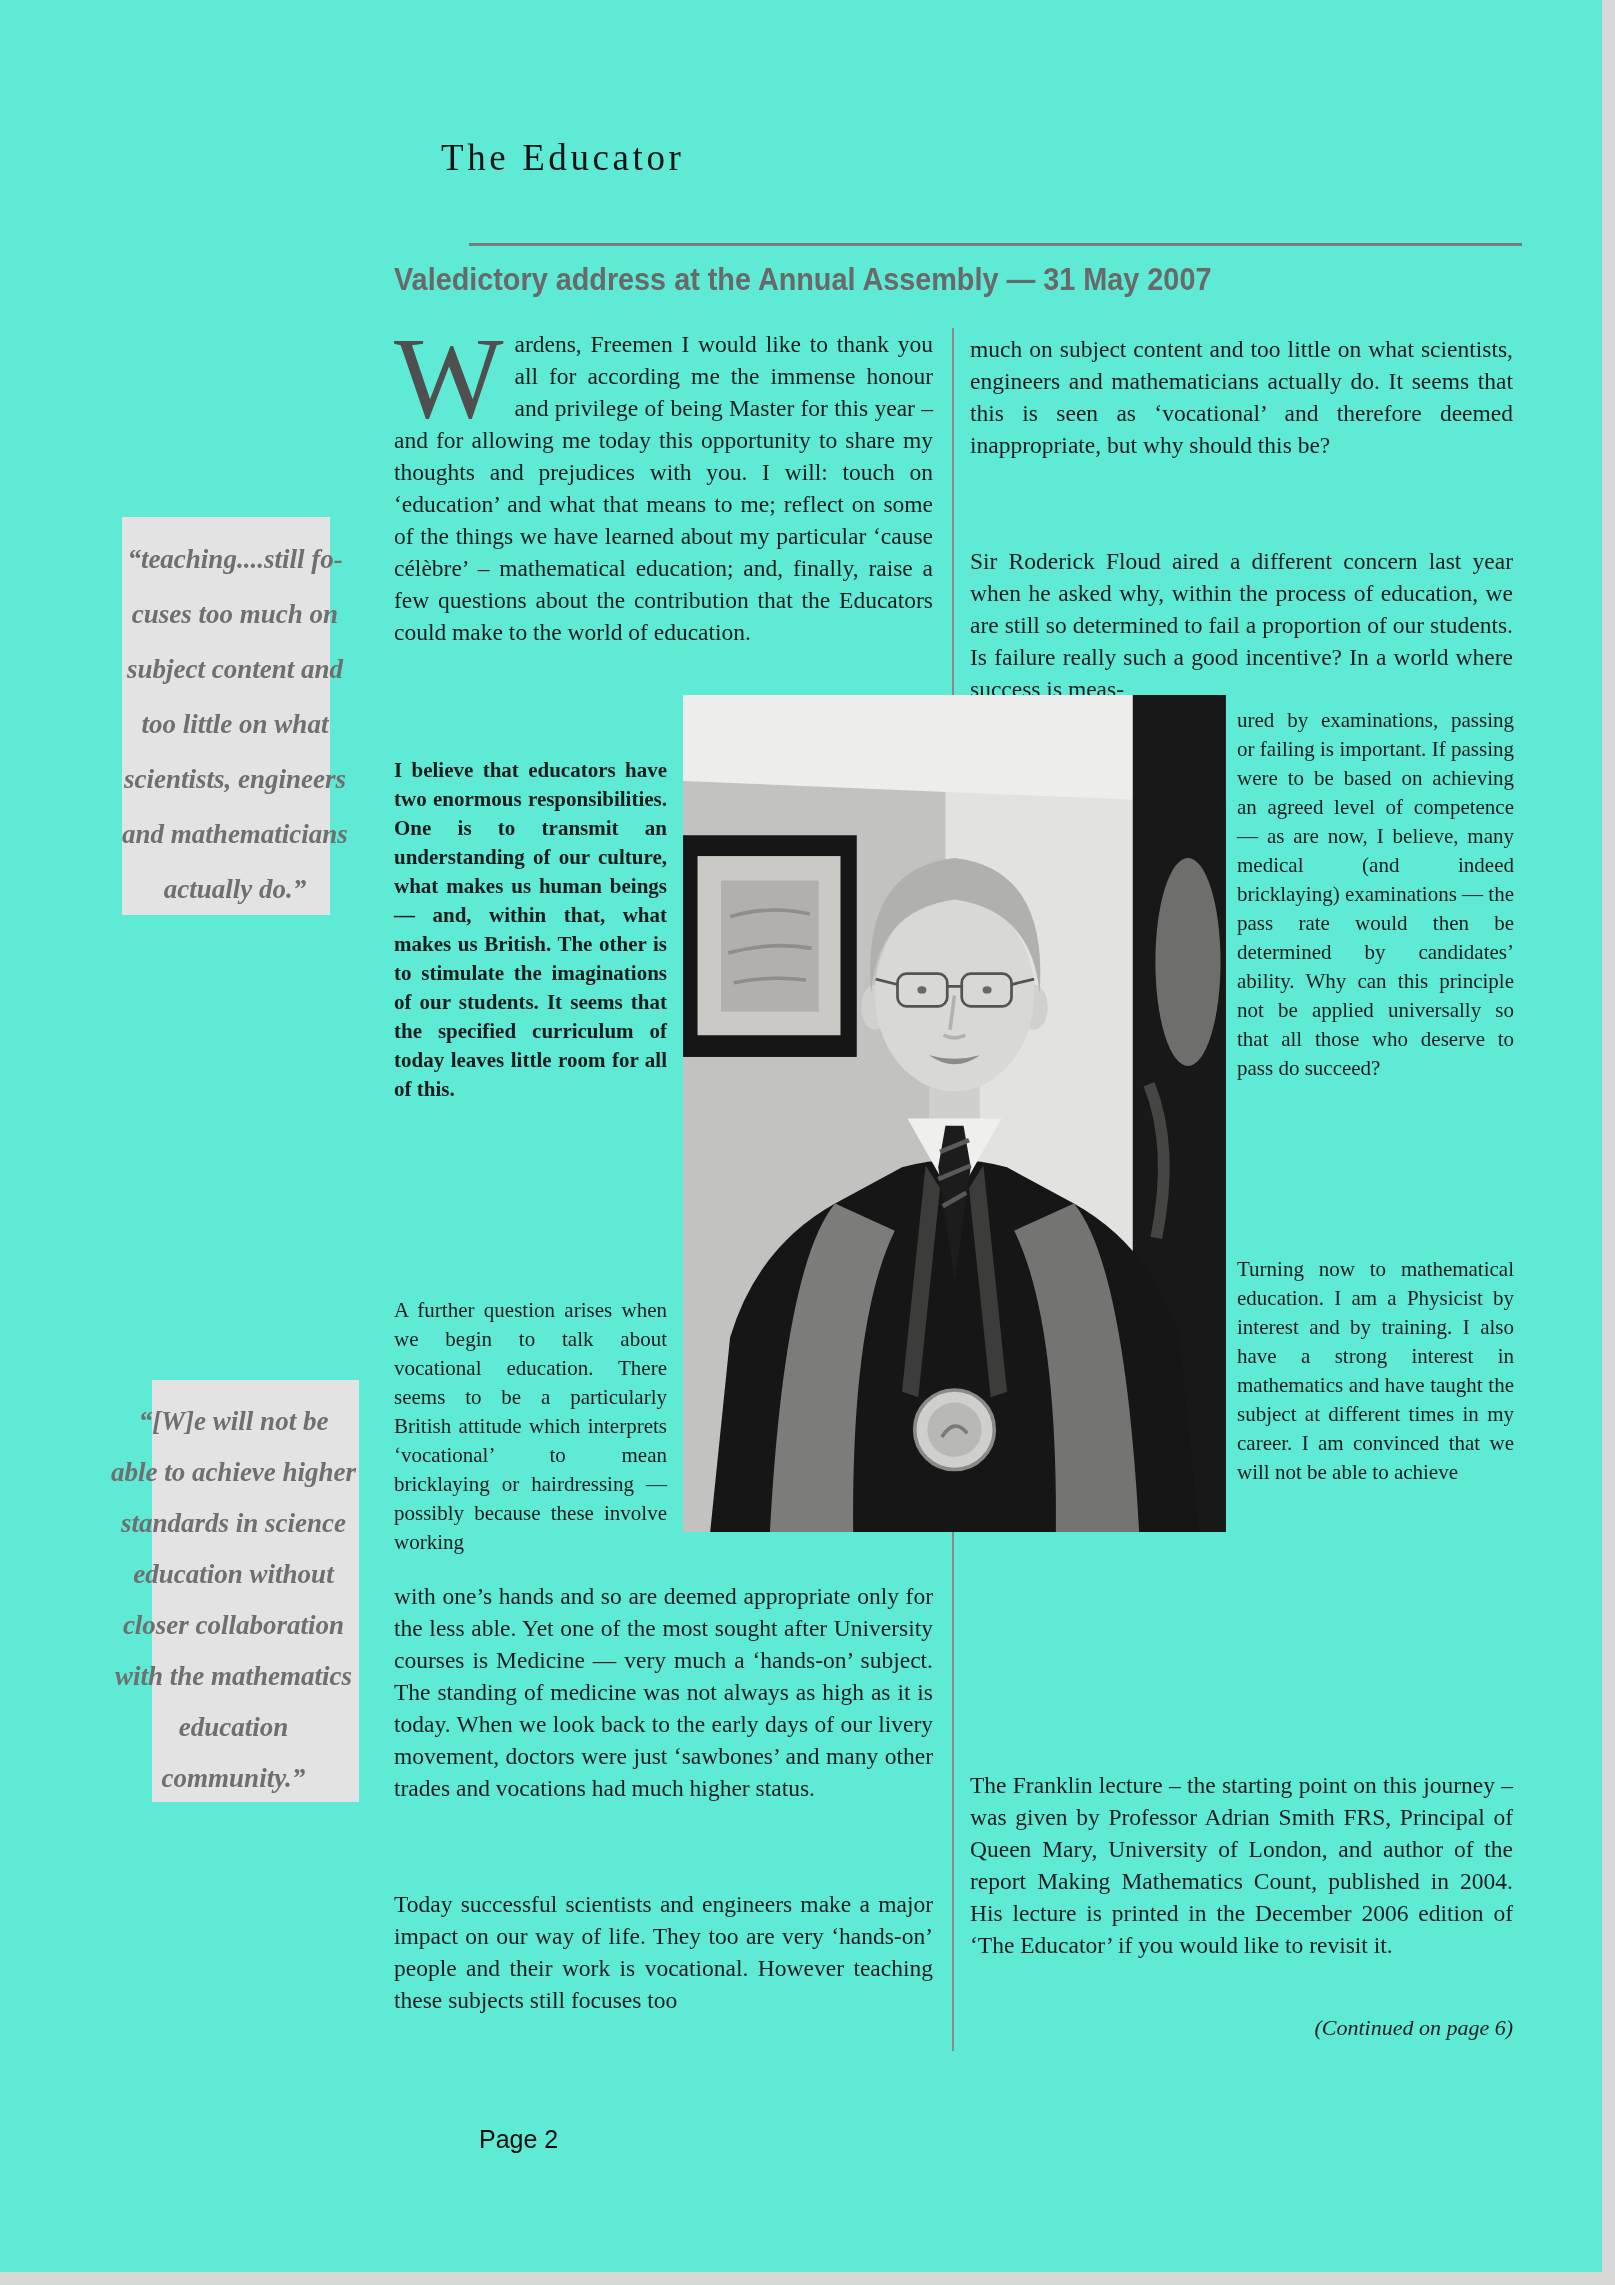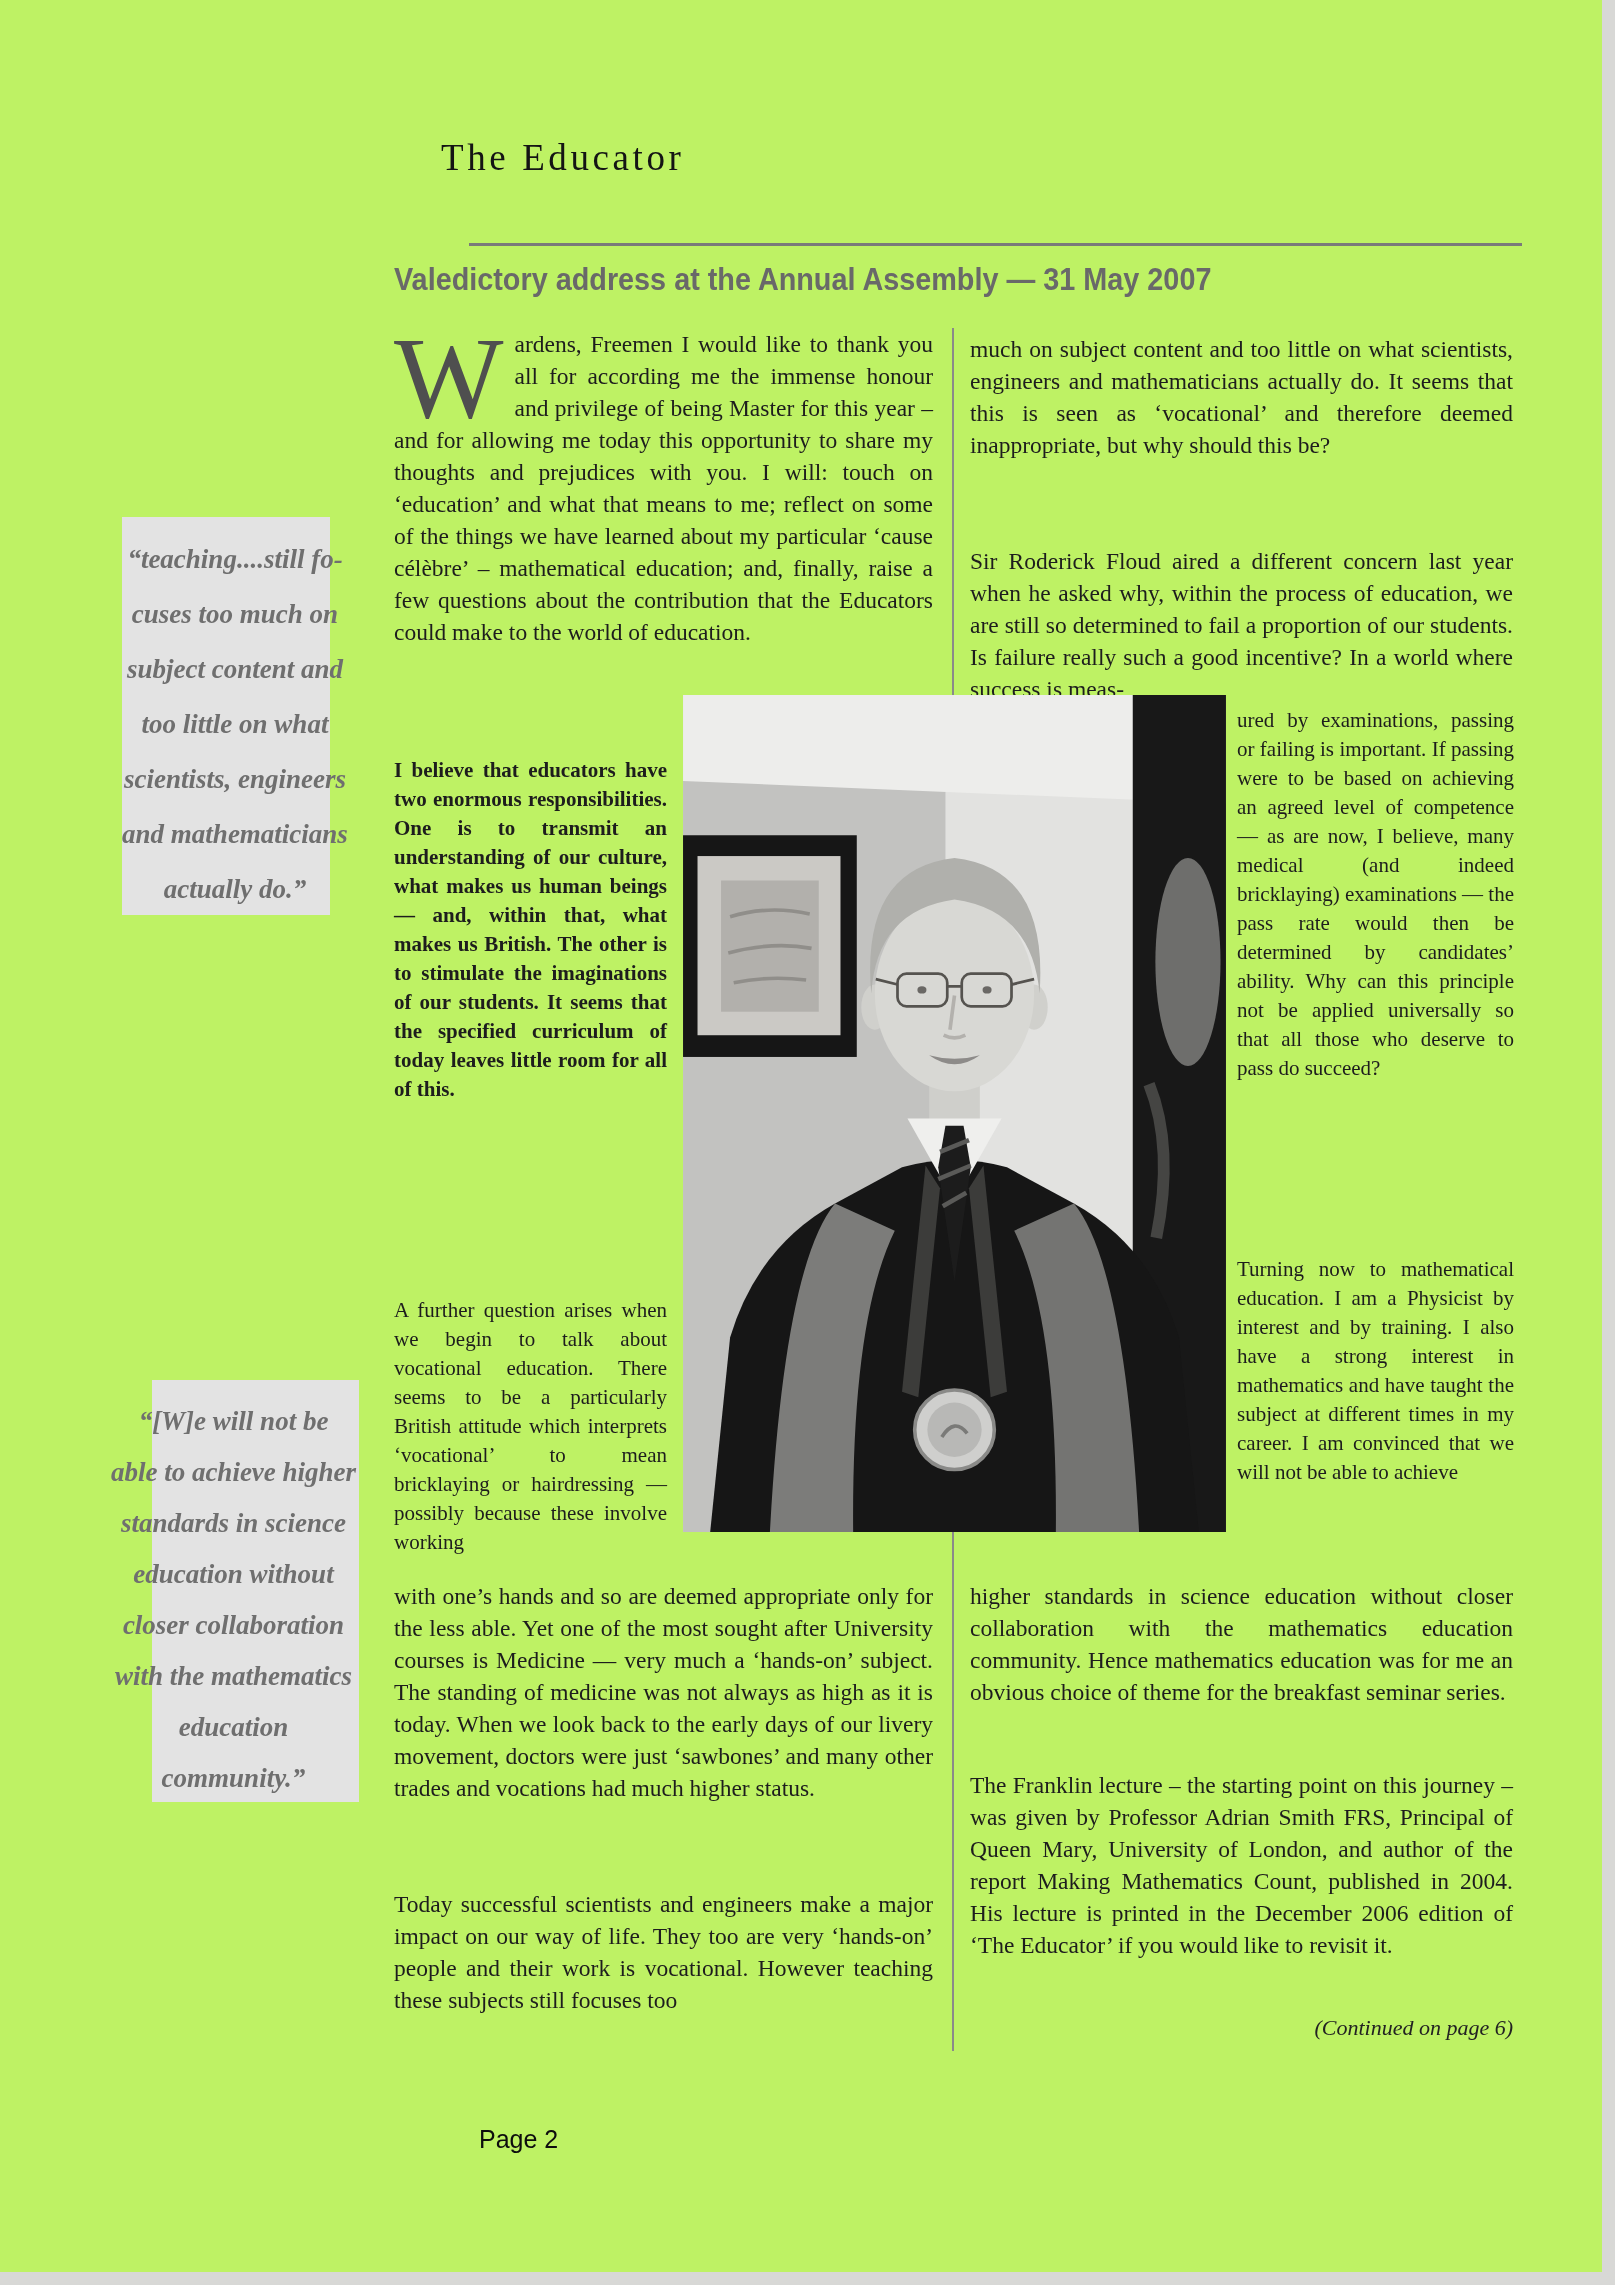--- a/index.html
+++ b/index.html
@@ -1,16 +1,16 @@
 <!DOCTYPE html>
 <html style="font-size:14.5px"><head>
 <meta charset="utf-8">
 <style>
   html,body{margin:0;padding:0;background:#efefef;}
-  #page{position:relative;width:1616px;height:2285px;background:#bef264;overflow:hidden;
+  #page{position:relative;width:1616px;height:2285px;background:#5eead4;overflow:hidden;
         font-family:"Liberation Serif","DejaVu Serif",serif;color:#1d1d1d;}
   .abs{position:absolute;}
   
   #masthead{left:441px;top:136px;font-size:37px;letter-spacing:3.6px;color:#141414;}
   #masthead-rule{left:469px;top:243px;width:1053px;height:2.7px;background:#7a7a7a;}
   
   #headline{left:394px;top:261px;width:1266px;font-family:"Liberation Sans",sans-serif;
             font-weight:700;font-size:32px;color:#696969;letter-spacing:0px;
             transform:scaleX(.9);transform-origin:left center;white-space:nowrap;}
   
@@ -88,21 +88,20 @@
   </div>
   <div class="para narrow" id="c1p2">I believe that educators have two enormous responsibilities. One is to transmit an understanding of our culture, what makes us human beings — and, within that, what makes us British. The other is to stimulate the imaginations of our students. It seems that the specified curriculum of today leaves little room for all of this.</div>
   <div class="para narrow" id="c1p3n">A further question arises when we begin to talk about vocational education. There seems to be a particularly British attitude which interprets ‘vocational’ to mean bricklaying or hairdressing — possibly because these involve working</div>
   <div class="para" id="c1p3w">with one’s hands and so are deemed appropriate only for the less able. Yet one of the most sought after University courses is Medicine — very much a ‘hands-on’ subject. The standing of medicine was not always as high as it is today. When we look back to the early days of our livery movement, doctors were just ‘sawbones’ and many other trades and vocations had much higher status.</div>
   <div class="para" id="c1p4">Today successful scientists and engineers make a major impact on our way of life. They too are very ‘hands-on’ people and their work is vocational. However teaching these subjects still focuses too</div>
 
   <div class="para" id="c2p1">much on subject content and too little on what scientists, engineers and mathematicians actually do. It seems that this is seen as ‘vocational’ and therefore deemed inappropriate, but why should this be?</div>
   <div class="para" id="c2p2">Sir Roderick Floud aired a different concern last year when he asked why, within the process of education, we are still so determined to fail a proportion of our students. Is failure really such a good incentive? In a world where success is meas-</div>
   <div class="para narrow" id="c2p3">ured by examinations, passing or failing is important. If passing were to be based on achieving an agreed level of competence — as are now, I believe, many medical (and indeed bricklaying) examinations — the pass rate would then be determined by candidates’ ability. Why can this principle not be applied universally so that all those who deserve to pass do succeed?</div>
   <div class="para narrow" id="c2p4n">Turning now to mathematical education. I am a Physicist by interest and by training. I also have a strong interest in mathematics and have taught the subject at different times in my career. I am convinced that we will not be able to achieve</div>
-  <div class="para" id="c2p4w">higher standards in science education without closer collaboration with the mathematics education community. Hence mathematics education was for me an obvious choice of theme for the breakfast seminar series.</div>
   <div class="para" id="c2p5">The Franklin lecture – the starting point on this journey – was given by Professor Adrian Smith FRS, Principal of Queen Mary, University of London, and author of the report Making Mathematics Count, published in 2004. His lecture is printed in the December 2006 edition of ‘The Educator’ if you would like to revisit it.</div>
   <div class="abs" id="continued">(Continued on page 6)</div>
 
   <div class="abs" id="photo">
     <svg viewBox="0 0 600 925" xmlns="http://www.w3.org/2000/svg">
 
       <rect x="0" y="0" width="600" height="925" fill="#c2c2c0"></rect>
       <rect x="290" y="0" width="215" height="925" fill="#e2e2e0"></rect>
       <polygon points="0,0 600,0 600,120 0,95" fill="#ededeb"></polygon>
 

